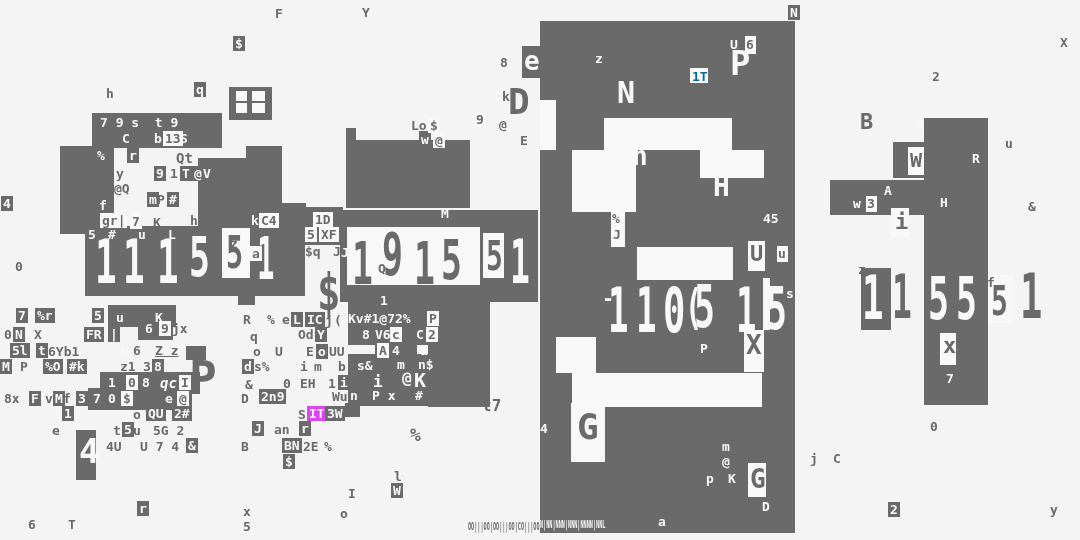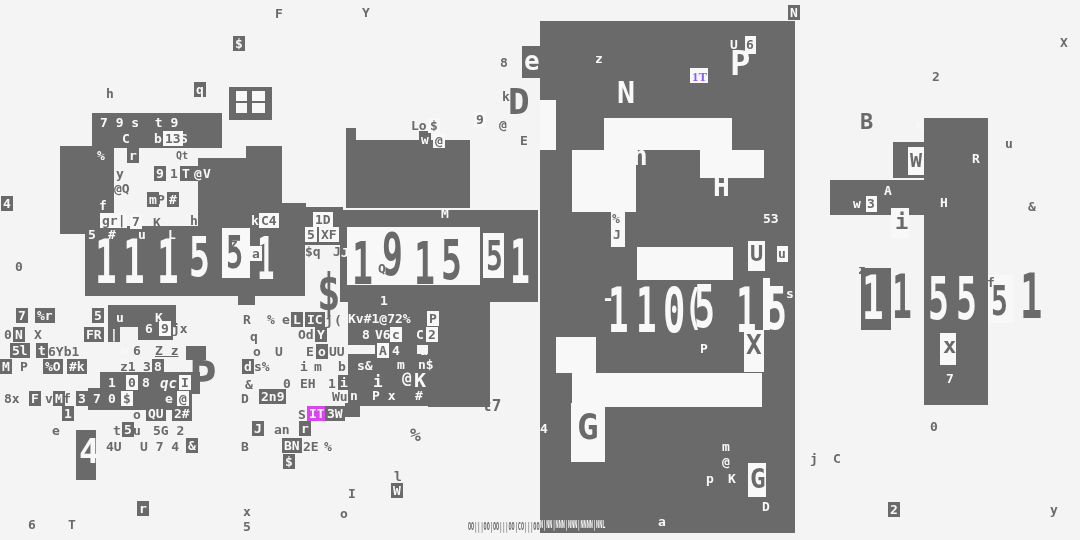--- a/index.html
+++ b/index.html
@@ -100,21 +100,21 @@
     <span class="gl" style="left: 428px; top: 118px; font-size: 13px; color: rgb(106, 106, 106); background: rgb(248, 248, 248); padding: 1px 2px;">$</span>
     <span class="gl" style="left: 421px; top: 133px; font-size: 13px; color: rgb(248, 248, 248);">w</span>
     <span class="gl" style="left: 433px; top: 133px; font-size: 13px; color: rgb(106, 106, 106); background: rgb(248, 248, 248); padding: 1px 2px;">@</span>
     <span class="gl" style="left: 100px; top: 116px; font-size: 13px; color: rgb(248, 248, 248);">7 9 s  t 9</span>
     <span class="gl" style="left: 122px; top: 132px; font-size: 13px; color: rgb(248, 248, 248);">C</span>
     <span class="gl" style="left: 154px; top: 132px; font-size: 13px; color: rgb(248, 248, 248);">b</span>
     <span class="gl" style="left: 163px; top: 131px; font-size: 13px; color: rgb(106, 106, 106); background: rgb(248, 248, 248); padding: 1px 2px;">13</span>
     <span class="gl" style="left: 180px; top: 132px; font-size: 13px; color: rgb(248, 248, 248);">S</span>
     <span class="gl" style="left: 97px; top: 149px; font-size: 13px; color: rgb(248, 248, 248);">%</span>
     <span class="gl" style="left: 127px; top: 148px; font-size: 13px; color: rgb(248, 248, 248); background: rgb(106, 106, 106); padding: 1px 2px;">r</span>
-    <span class="gl" style="left: 176px; top: 151px; font-size: 10px; color: rgb(106, 106, 106); text-align: right;">Qt</span>
+    <span class="gl" style="left: 176px; top: 151px; font-size: 14px; color: rgb(106, 106, 106); text-align: right;">Qt</span>
     <span class="gl" style="left: 116px; top: 167px; font-size: 13px; color: rgb(106, 106, 106);">y</span>
     <span class="gl" style="left: 154px; top: 166px; font-size: 13px; color: rgb(248, 248, 248); background: rgb(106, 106, 106); padding: 1px 2px;">9</span>
     <span class="gl" style="left: 170px; top: 167px; font-size: 13px; color: rgb(106, 106, 106);">1</span>
     <span class="gl" style="left: 180px; top: 166px; font-size: 13px; color: rgb(248, 248, 248); background: rgb(106, 106, 106); padding: 1px 2px;">T</span>
     <span class="gl" style="left: 192px; top: 166px; font-size: 13px; color: rgb(248, 248, 248); background: rgb(106, 106, 106); padding: 1px 2px;">@</span>
     <span class="gl" style="left: 203px; top: 167px; font-size: 13px; color: rgb(248, 248, 248);">V</span>
     <span class="gl" style="left: 114px; top: 182px; font-size: 13px; color: rgb(106, 106, 106);">@Q</span>
     <span class="gl" style="left: 99px; top: 199px; font-size: 13px; color: rgb(248, 248, 248);">f</span>
     <span class="gl" style="left: 147px; top: 192px; font-size: 13px; color: rgb(248, 248, 248); background: rgb(106, 106, 106); padding: 1px 2px;">m</span>
     <span class="gl" style="left: 157px; top: 193px; font-size: 13px; color: rgb(106, 106, 106);">P</span>
@@ -281,26 +281,26 @@
     <span class="gl" style="left: 165px; top: 392px; font-size: 13px; color: rgb(248, 248, 248);">e</span>
     <span class="gl" style="left: 177px; top: 391px; font-size: 13px; color: rgb(106, 106, 106); background: rgb(248, 248, 248); padding: 1px 2px;">@</span>
     <span class="gl" style="left: 15px; top: 260px; font-size: 13px; color: rgb(106, 106, 106);">0</span>
     <span class="gl" style="left: 1px; top: 196px; font-size: 13px; color: rgb(248, 248, 248); background: rgb(106, 106, 106); padding: 1px 2px;">4</span>
     <span class="gl" style="left: 189px; top: 355px; font-size: 46px; color: rgb(106, 106, 106);">P</span>
     <span class="gl" style="left: 595px; top: 52px; font-size: 13px; color: rgb(248, 248, 248);">z</span>
     <span class="gl" style="left: 617px; top: 78px; font-size: 30px; color: rgb(248, 248, 248);">N</span>
     <span class="gl" style="left: 730px; top: 38px; font-size: 13px; color: rgb(248, 248, 248);">U</span>
     <span class="gl" style="left: 746px; top: 38px; font-size: 13px; color: rgb(106, 106, 106);">6</span>
     <span class="gl" style="left: 730px; top: 46px; font-size: 34px; color: rgb(248, 248, 248);">P</span>
-    <span class="gl" style="left: 692px; top: 70px; font-size: 13px; color: #8b5cf6; font-family: Liberation Serif, serif;">1T</span>
+    <span class="gl" style="left: 692px; top: 70px; font-size: 13px; color: #0369a1;">1T</span>
     <span class="gl" style="left: 632px; top: 143px; font-size: 26px; color: rgb(248, 248, 248);">n</span>
     <span class="gl" style="left: 713px; top: 173px; font-size: 28px; color: rgb(248, 248, 248);">H</span>
     <span class="gl" style="left: 612px; top: 212px; font-size: 13px; color: rgb(106, 106, 106);">%</span>
     <span class="gl" style="left: 613px; top: 228px; font-size: 13px; color: rgb(106, 106, 106);">J</span>
-    <span class="gl" style="left: 763px; top: 212px; font-size: 13px; color: rgb(248, 248, 248);">53</span>
+    <span class="gl" style="left: 763px; top: 212px; font-size: 13px; color: rgb(248, 248, 248);">45</span>
     <span class="gl" style="left: 750px; top: 243px; font-size: 22px; color: rgb(106, 106, 106);">U</span>
     <span class="gl" style="left: 778px; top: 247px; font-size: 13px; color: rgb(106, 106, 106);">u</span>
     <span class="gl" style="left: 602px; top: 288px; font-size: 20px; color: rgb(248, 248, 248);">-</span>
     <span class="gl" style="left: 608px; top: 280px; font-size: 62px; color: rgb(248, 248, 248); transform: scaleX(0.55);">1</span>
     <span class="gl" style="left: 636px; top: 280px; font-size: 62px; color: rgb(248, 248, 248); transform: scaleX(0.55);">1</span>
     <span class="gl" style="left: 663px; top: 280px; font-size: 62px; color: rgb(248, 248, 248); transform: scaleX(0.6);">0</span>
     <span class="gl" style="left: 685px; top: 283px; font-size: 48px; color: rgb(248, 248, 248); transform: scaleX(0.6);">(</span>
     <span class="gl" style="left: 694px; top: 278px; font-size: 58px; color: rgb(248, 248, 248); transform: scaleX(0.6);">5</span>
     <span class="gl" style="left: 736px; top: 280px; font-size: 62px; color: rgb(248, 248, 248); transform: scaleX(0.55);">1</span>
     <span class="gl" style="left: 766px; top: 280px; font-size: 58px; color: rgb(248, 248, 248); transform: scaleX(0.6);">5</span>

